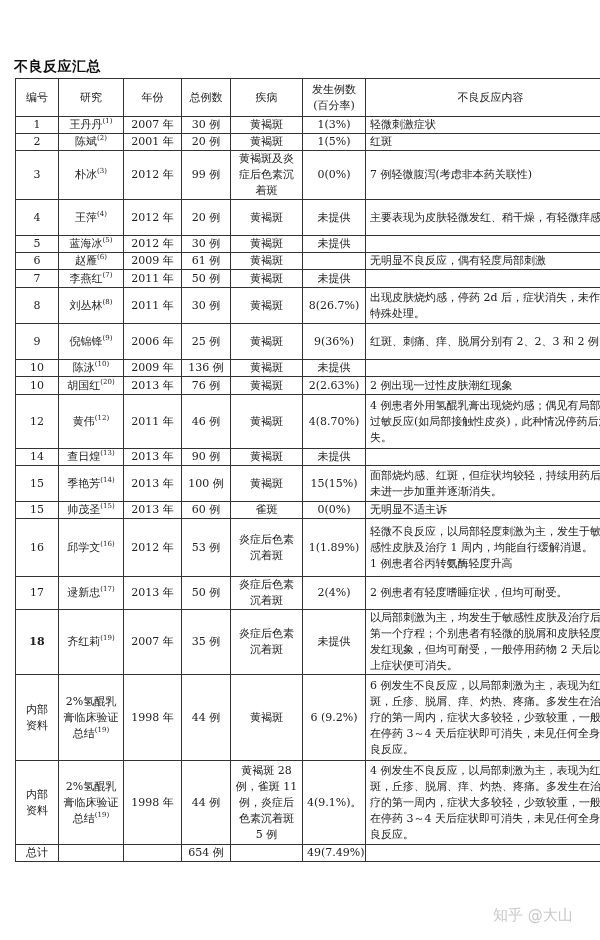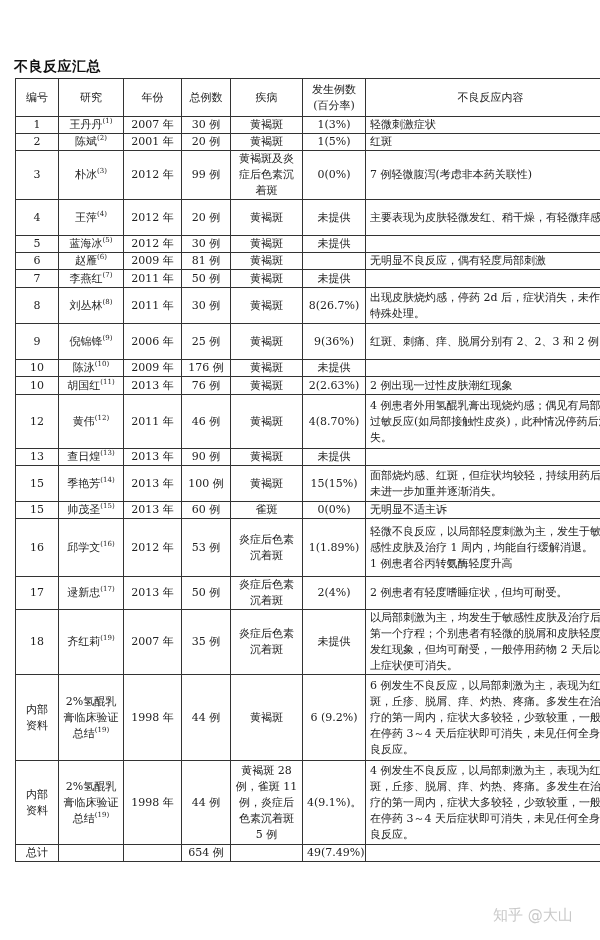--- a/index.html
+++ b/index.html
@@ -87,21 +87,21 @@
         <td class="c">2012 年</td>
         <td class="c">30 例</td>
         <td class="c">黄褐斑</td>
         <td class="c">未提供</td>
         <td class="l" style="white-space: pre-line;"></td>
       </tr>
       <tr style="height: 17px;">
         <td class="c" style="padding: 0px 6px;">6</td>
         <td class="c"><span>赵雁</span><sup>(6)</sup></td>
         <td class="c">2009 年</td>
-        <td class="c">81 例</td>
+        <td class="c">61 例</td>
         <td class="c">黄褐斑</td>
         <td class="c"></td>
         <td class="l" style="white-space: pre-line;">无明显不良反应，偶有轻度局部刺激</td>
       </tr>
       <tr style="height: 18px;">
         <td class="c" style="padding: 0px 6px;">7</td>
         <td class="c"><span>李燕红</span><sup>(7)</sup></td>
         <td class="c">2011 年</td>
         <td class="c">50 例</td>
         <td class="c">黄褐斑</td>
@@ -123,45 +123,45 @@
         <td class="c">2006 年</td>
         <td class="c">25 例</td>
         <td class="c">黄褐斑</td>
         <td class="c">9(36%)</td>
         <td class="l" style="white-space: pre-line;">红斑、刺痛、痒、脱屑分别有 2、2、3 和 2 例</td>
       </tr>
       <tr style="height: 17px;">
         <td class="c" style="padding: 0px 6px; margin-top: 16px;">10</td>
         <td class="c"><span>陈泳</span><sup>(10)</sup></td>
         <td class="c">2009 年</td>
-        <td class="c">176 例</td>
+        <td class="c">136 例</td>
         <td class="c">黄褐斑</td>
         <td class="c">未提供</td>
         <td class="l" style="white-space: pre-line;"></td>
       </tr>
       <tr style="height: 18px;">
         <td class="c" style="padding: 0px 6px;">10</td>
-        <td class="c"><span>胡国红</span><sup>(11)</sup></td>
+        <td class="c"><span>胡国红</span><sup>(20)</sup></td>
         <td class="c">2013 年</td>
         <td class="c">76 例</td>
         <td class="c">黄褐斑</td>
         <td class="c">2(2.63%)</td>
         <td class="l" style="white-space: pre-line;">2 例出现一过性皮肤潮红现象</td>
       </tr>
       <tr style="height: 54px;">
         <td class="c" style="padding: 0px 6px;">12</td>
         <td class="c"><span>黄伟</span><sup>(12)</sup></td>
         <td class="c">2011 年</td>
         <td class="c">46 例</td>
         <td class="c">黄褐斑</td>
         <td class="c">4(8.70%)</td>
         <td class="l" style="white-space: pre-line;">4 例患者外用氢醌乳膏出现烧灼感；偶见有局部过敏反应(如局部接触性皮炎)，此种情况停药后消失。</td>
       </tr>
       <tr style="height: 17px;">
-        <td class="c" style="padding: 0px 6px;">13</td>
+        <td class="c" style="padding: 0px 6px;">14</td>
         <td class="c"><span>查日煌</span><sup>(13)</sup></td>
         <td class="c">2013 年</td>
         <td class="c">90 例</td>
         <td class="c">黄褐斑</td>
         <td class="c">未提供</td>
         <td class="l" style="white-space: pre-line;"></td>
       </tr>
       <tr style="height: 36px;">
         <td class="c" style="padding: 0px 6px;">15</td>
         <td class="c"><span>季艳芳</span><sup>(14)</sup></td>
@@ -193,21 +193,21 @@
       <tr style="height: 32px;">
         <td class="c" style="padding: 0px 6px; text-align: center;">17</td>
         <td class="c"><span>逯新忠</span><sup>(17)</sup></td>
         <td class="c">2013 年</td>
         <td class="c">50 例</td>
         <td class="c">炎症后色素沉着斑</td>
         <td class="c">2(4%)</td>
         <td class="l" style="white-space: pre-line;">2 例患者有轻度嗜睡症状，但均可耐受。</td>
       </tr>
       <tr style="height: 59px;">
-        <td class="c" style="padding: 0px 6px;">18</td>
+        <td class="c" style="padding: 0px 6px; font-weight: bold;">18</td>
         <td class="c"><span>齐红莉</span><sup>(19)</sup></td>
         <td class="c">2007 年</td>
         <td class="c">35 例</td>
         <td class="c">炎症后色素沉着斑</td>
         <td class="c">未提供</td>
         <td class="l" style="white-space: pre-line;">以局部刺激为主，均发生于敏感性皮肤及治疗后第一个疗程；个别患者有轻微的脱屑和皮肤轻度发红现象，但均可耐受，一般停用药物 2 天后以上症状便可消失。</td>
       </tr>
       <tr style="height: 86px;">
         <td class="c" style="padding: 0px 6px;">内部资料</td>
         <td class="c"><span>2%氢醌乳膏临床验证总结</span><sup>(19)</sup></td>

